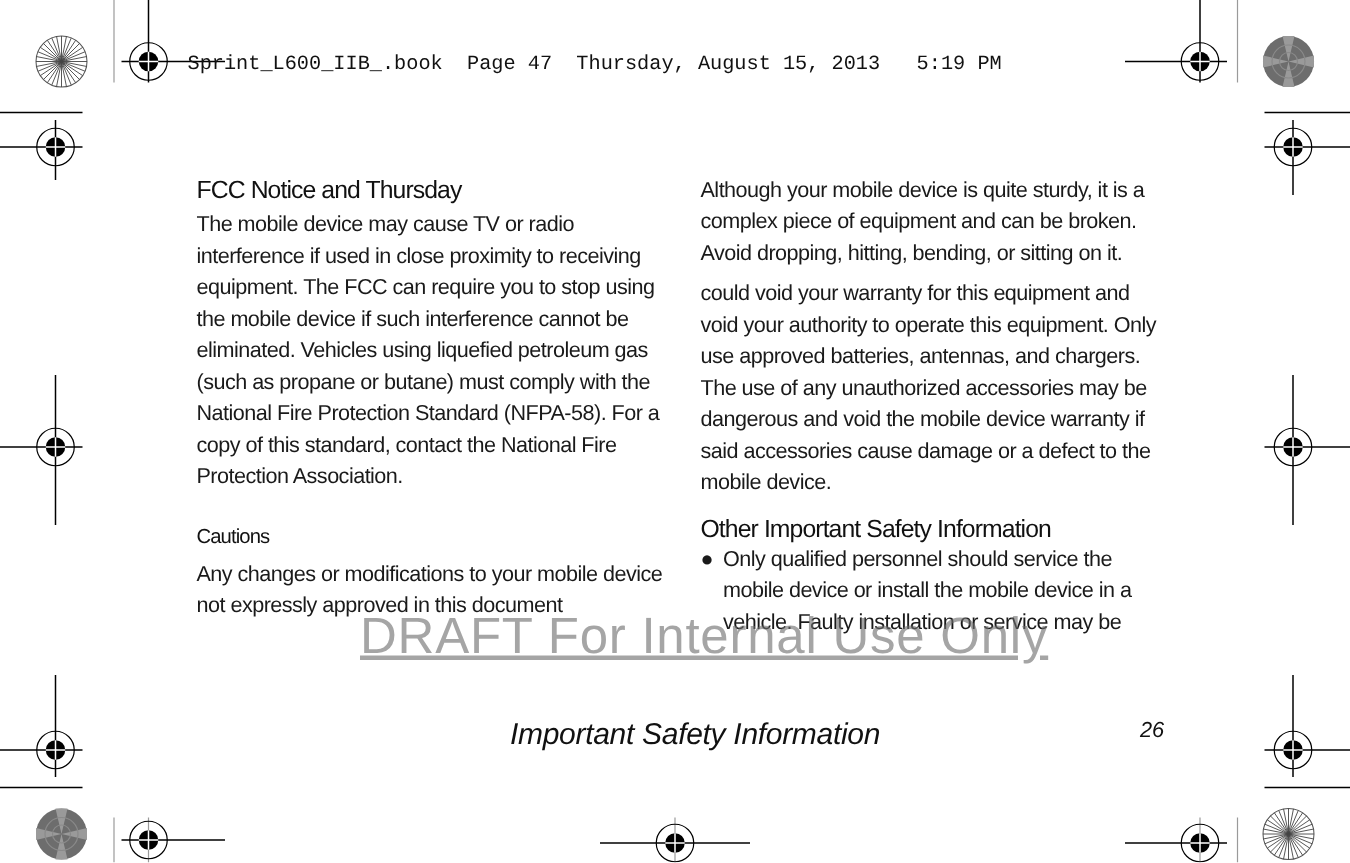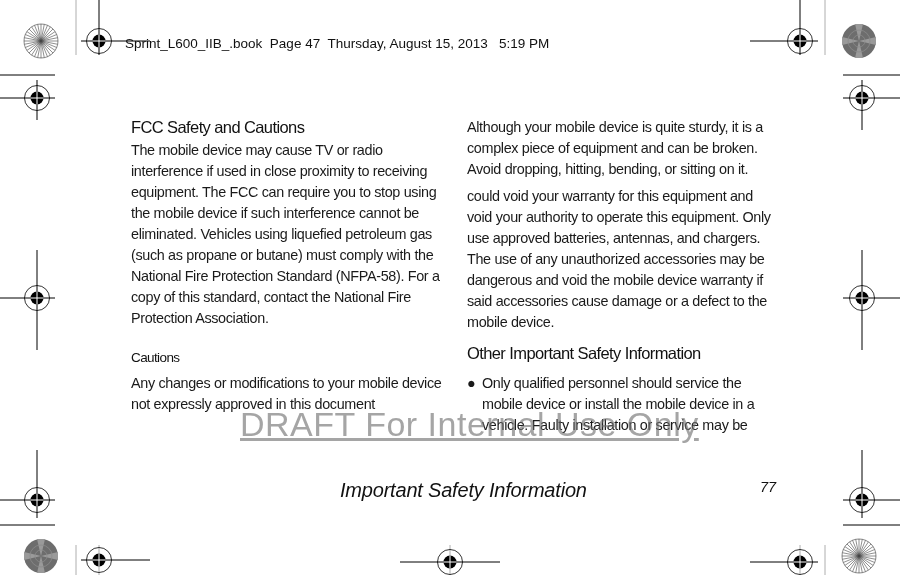--- a/index.html
+++ b/index.html
@@ -1,27 +1,27 @@
 <!DOCTYPE html>
 <html><head>
 <meta charset="utf-8">
 <style>
   html, body { margin:0; padding:0; background:#ffffff; }
   body { width:900px; height:575px; position:relative; overflow:hidden;
          font-family:"Liberation Sans", "DejaVu Sans", sans-serif; color:#1a1a1a; }
   .marks { position:absolute; left:0; top:0; width:900px; height:575px; }
-  .slug { position:absolute; left:125px; top:36px; font-family:Liberation Sans, sans-serif;
+  .slug { position:absolute; left:125px; top:36px; font-family:Liberation Mono, monospace;
           font-size:13.5px; color:#111; white-space:pre; }
   .col { position:absolute; top:117px; }
   .col.left { left:131px; width:312px; }
   .col.right { left:467px; width:314px; }
   .h1 { font-size:16.5px; letter-spacing:-0.6px; margin:0 0 3px 0; line-height:20px; color:#111; }
   .h2 { font-size:13.5px; letter-spacing:-0.6px; margin:0 0 6px 0; line-height:18px; color:#111; }
   .p { font-size:14.4px; line-height:21px; letter-spacing:-0.35px; margin:0 0 6px 0; color:#1a1a1a; }
-  .h1.other { margin-top:10px; margin-bottom:10px; }
+  .h1.other { margin-top:10px; margin-bottom:0; }
   .bullet { position:relative; padding-left:15px; }
   .bullet .dot { position:absolute; left:0; top:0; }
   .footer-title { position:absolute; left:340px; top:479px; font-size:20px; font-style:italic; color:#111; letter-spacing:-0.2px; }
   .footer-page { position:absolute; left:760px; top:479px; font-size:14.5px; font-style:italic; color:#111; }
   .watermark { position:absolute; left:240px; top:405px; font-size:34px; color:rgba(110,110,110,0.62);
                letter-spacing:0.5px; white-space:nowrap; pointer-events:none;text-decoration:underline; }
 </style>
 </head>
 <body>
 
@@ -116,32 +116,32 @@
   <line x1="800" y1="545" x2="800" y2="575" stroke="#9a9a9a" stroke-width="0.8"></line>
   <line x1="750" y1="562" x2="818" y2="562" stroke="#000" stroke-width="1"></line>
   <use href="#cross" x="800" y="562"></use>
   <line x1="825" y1="545" x2="825" y2="575" stroke="#9a9a9a" stroke-width="0.8"></line>
   <use href="#starburst" x="859" y="556"></use>
 </svg>
 
 <div class="slug">Sprint_L600_IIB_.book  Page 47  Thursday, August 15, 2013   5:19 PM</div>
 
 <div class="col left">
-  <div class="h1">FCC Safety and Cautions</div>
+  <div class="h1">FCC Notice and Thursday</div>
   <div class="p">The mobile device may cause TV or radio interference if used in close proximity to receiving equipment. The FCC can require you to stop using the mobile device if such interference cannot be eliminated. Vehicles using liquefied petroleum gas (such as propane or butane) must comply with the National Fire Protection Standard (NFPA-58). For a copy of this standard, contact the National Fire Protection Association.</div>
   <div class="h2" style="margin-top:20px">Cautions</div>
   <div class="p">Any changes or modifications to your mobile device not expressly approved in this document</div>
 </div>
 
 <div class="col right">
   <div class="p">Although your mobile device is quite sturdy, it is a complex piece of equipment and can be broken. Avoid dropping, hitting, bending, or sitting on it.</div>
   <div class="p">could void your warranty for this equipment and void your authority to operate this equipment. Only use approved batteries, antennas, and chargers. The use of any unauthorized accessories may be dangerous and void the mobile device warranty if said accessories cause damage or a defect to the mobile device.</div>
   <div class="h1 other">Other Important Safety Information</div>
   <div class="p bullet">
     <span class="dot">●</span>
     <span>Only qualified personnel should service the mobile device or install the mobile device in a vehicle. Faulty installation or service may be</span>
   </div>
 </div>
 
 <div class="watermark">DRAFT For Internal Use Only</div>
 
 <div class="footer-title">Important Safety Information</div>
-<div class="footer-page">77</div>
+<div class="footer-page">26</div>
 
 </body></html>

